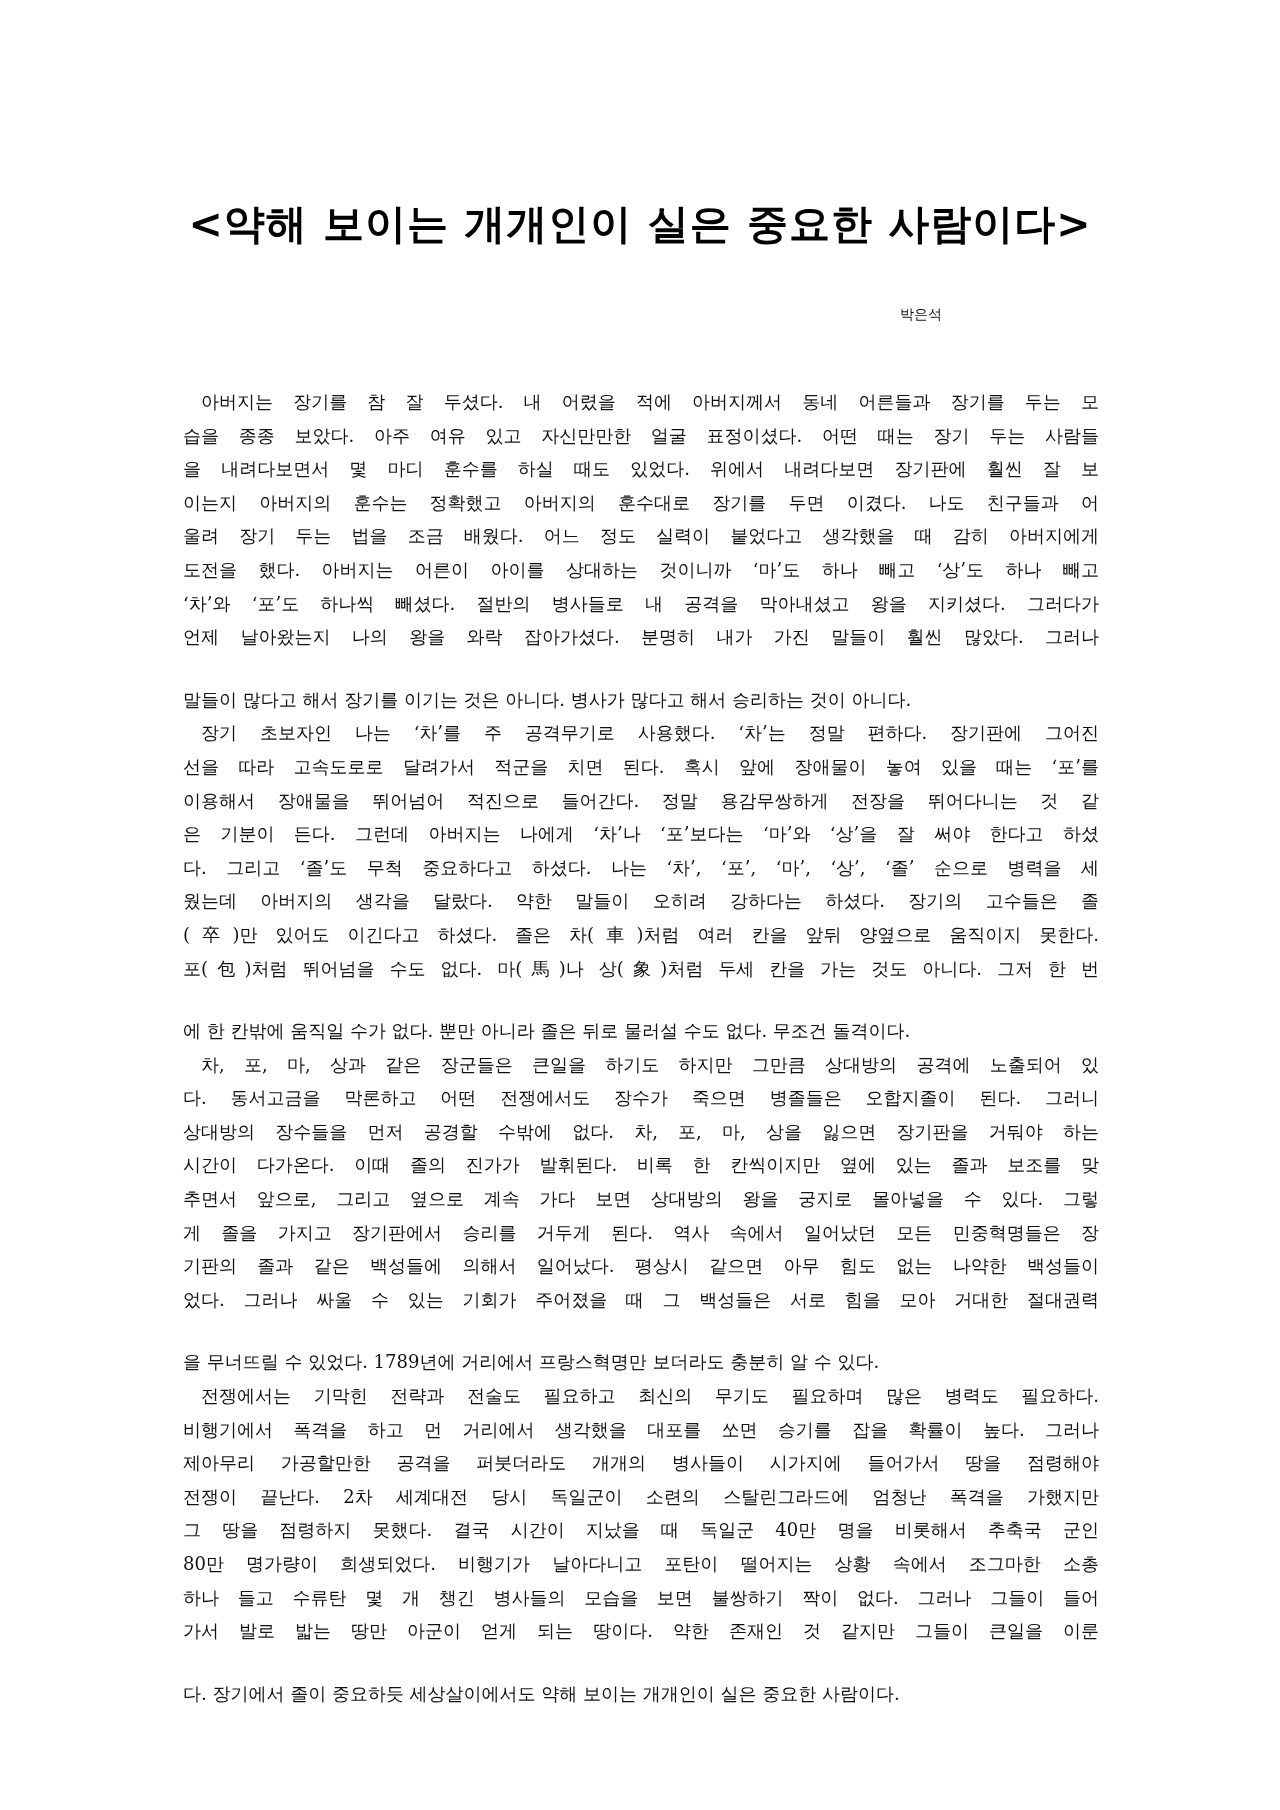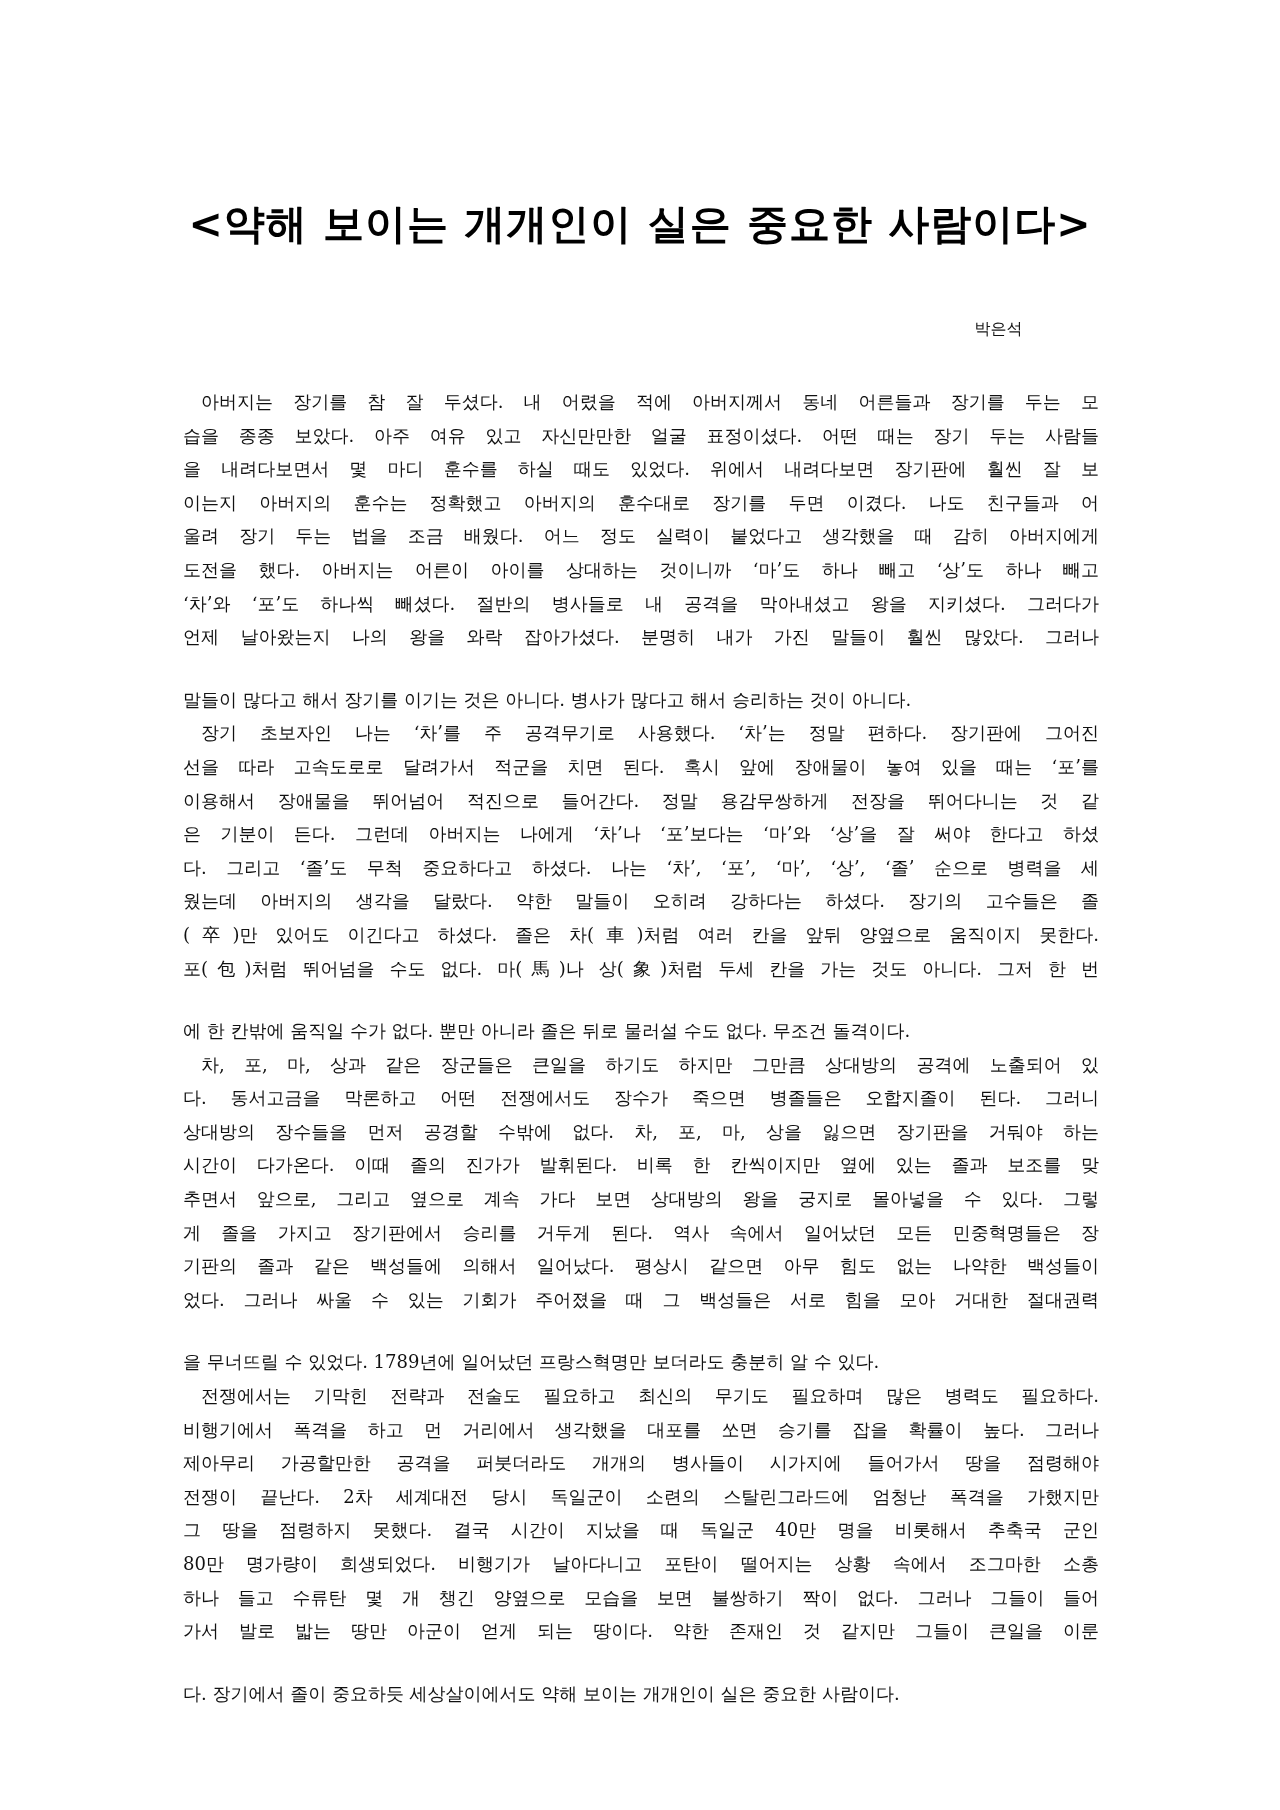--- a/index.html
+++ b/index.html
@@ -6,24 +6,24 @@
     body { width: 1280px; height: 1810px; position: relative; overflow: hidden; }
     .page { position: absolute; left: 0; top: 0; width: 1054px; height: 1810px; background: #ffffff; }
     .title {
       position: absolute; left: 180px; top: 196px; width: 920px;
       text-align: center;
       font-family: "DejaVu Sans", "Liberation Sans", sans-serif;
       font-weight: bold; font-size: 41px; line-height: 56px;
       color: #000; letter-spacing: 1px; white-space: nowrap;
     }
     .author {
-      position: absolute; left: 900px; top: 315px; width: 197px;
-      text-align: center;
+      position: absolute; left: 900px; top: 300px; width: 197px;
+      text-align: left;
       font-family: "DejaVu Serif", "Liberation Serif", serif;
-      font-size: 16px; line-height: 28px; color: #111;
+      font-size: 14px; line-height: 28px; color: #111;
     }
     .body {
       position: absolute; left: 183px; top: 385px; width: 916px;
       font-family: "DejaVu Serif", "Liberation Serif", serif;
       font-size: 18px; line-height: 33.6px; color: #111;
     }
     .line { display: block; white-space: nowrap; height: 33.6px; text-align: justify; text-align-last: justify; }
     .line.last { text-align-last: left; margin-top: 29px; }
   </style>
 </head>
@@ -52,24 +52,24 @@
     <span class="line">포(包)처럼 뛰어넘을 수도 없다. 마(馬)나 상(象)처럼 두세 칸을 가는 것도 아니다. 그저 한 번</span>
     <span class="line last">에 한 칸밖에 움직일 수가 없다. 뿐만 아니라 졸은 뒤로 물러설 수도 없다. 무조건 돌격이다.</span>
     <span class="line" style="padding-left: 18px;">차, 포, 마, 상과 같은 장군들은 큰일을 하기도 하지만 그만큼 상대방의 공격에 노출되어 있</span>
     <span class="line">다. 동서고금을 막론하고 어떤 전쟁에서도 장수가 죽으면 병졸들은 오합지졸이 된다. 그러니</span>
     <span class="line">상대방의 장수들을 먼저 공경할 수밖에 없다. 차, 포, 마, 상을 잃으면 장기판을 거둬야 하는</span>
     <span class="line">시간이 다가온다. 이때 졸의 진가가 발휘된다. 비록 한 칸씩이지만 옆에 있는 졸과 보조를 맞</span>
     <span class="line">추면서 앞으로, 그리고 옆으로 계속 가다 보면 상대방의 왕을 궁지로 몰아넣을 수 있다. 그렇</span>
     <span class="line">게 졸을 가지고 장기판에서 승리를 거두게 된다. 역사 속에서 일어났던 모든 민중혁명들은 장</span>
     <span class="line">기판의 졸과 같은 백성들에 의해서 일어났다. 평상시 같으면 아무 힘도 없는 나약한 백성들이</span>
     <span class="line">었다. 그러나 싸울 수 있는 기회가 주어졌을 때 그 백성들은 서로 힘을 모아 거대한 절대권력</span>
-    <span class="line last">을 무너뜨릴 수 있었다. 1789년에 일어났던 프랑스혁명만 보더라도 충분히 알 수 있다.</span>
+    <span class="line last">을 무너뜨릴 수 있었다. 1789년에 거리에서 프랑스혁명만 보더라도 충분히 알 수 있다.</span>
     <span class="line" style="padding-left: 18px;">전쟁에서는 기막힌 전략과 전술도 필요하고 최신의 무기도 필요하며 많은 병력도 필요하다.</span>
     <span class="line">비행기에서 폭격을 하고 먼 거리에서 생각했을 대포를 쏘면 승기를 잡을 확률이 높다. 그러나</span>
     <span class="line">제아무리 가공할만한 공격을 퍼붓더라도 개개의 병사들이 시가지에 들어가서 땅을 점령해야</span>
     <span class="line">전쟁이 끝난다. 2차 세계대전 당시 독일군이 소련의 스탈린그라드에 엄청난 폭격을 가했지만</span>
     <span class="line">그 땅을 점령하지 못했다. 결국 시간이 지났을 때 독일군 40만 명을 비롯해서 추축국 군인</span>
     <span class="line">80만 명가량이 희생되었다. 비행기가 날아다니고 포탄이 떨어지는 상황 속에서 조그마한 소총</span>
-    <span class="line">하나 들고 수류탄 몇 개 챙긴 양옆으로 모습을 보면 불쌍하기 짝이 없다. 그러나 그들이 들어</span>
+    <span class="line">하나 들고 수류탄 몇 개 챙긴 병사들의 모습을 보면 불쌍하기 짝이 없다. 그러나 그들이 들어</span>
     <span class="line">가서 발로 밟는 땅만 아군이 얻게 되는 땅이다. 약한 존재인 것 같지만 그들이 큰일을 이룬</span>
     <span class="line last">다. 장기에서 졸이 중요하듯 세상살이에서도 약해 보이는 개개인이 실은 중요한 사람이다.</span>
   </div>
 </div>
 
 </body></html>

